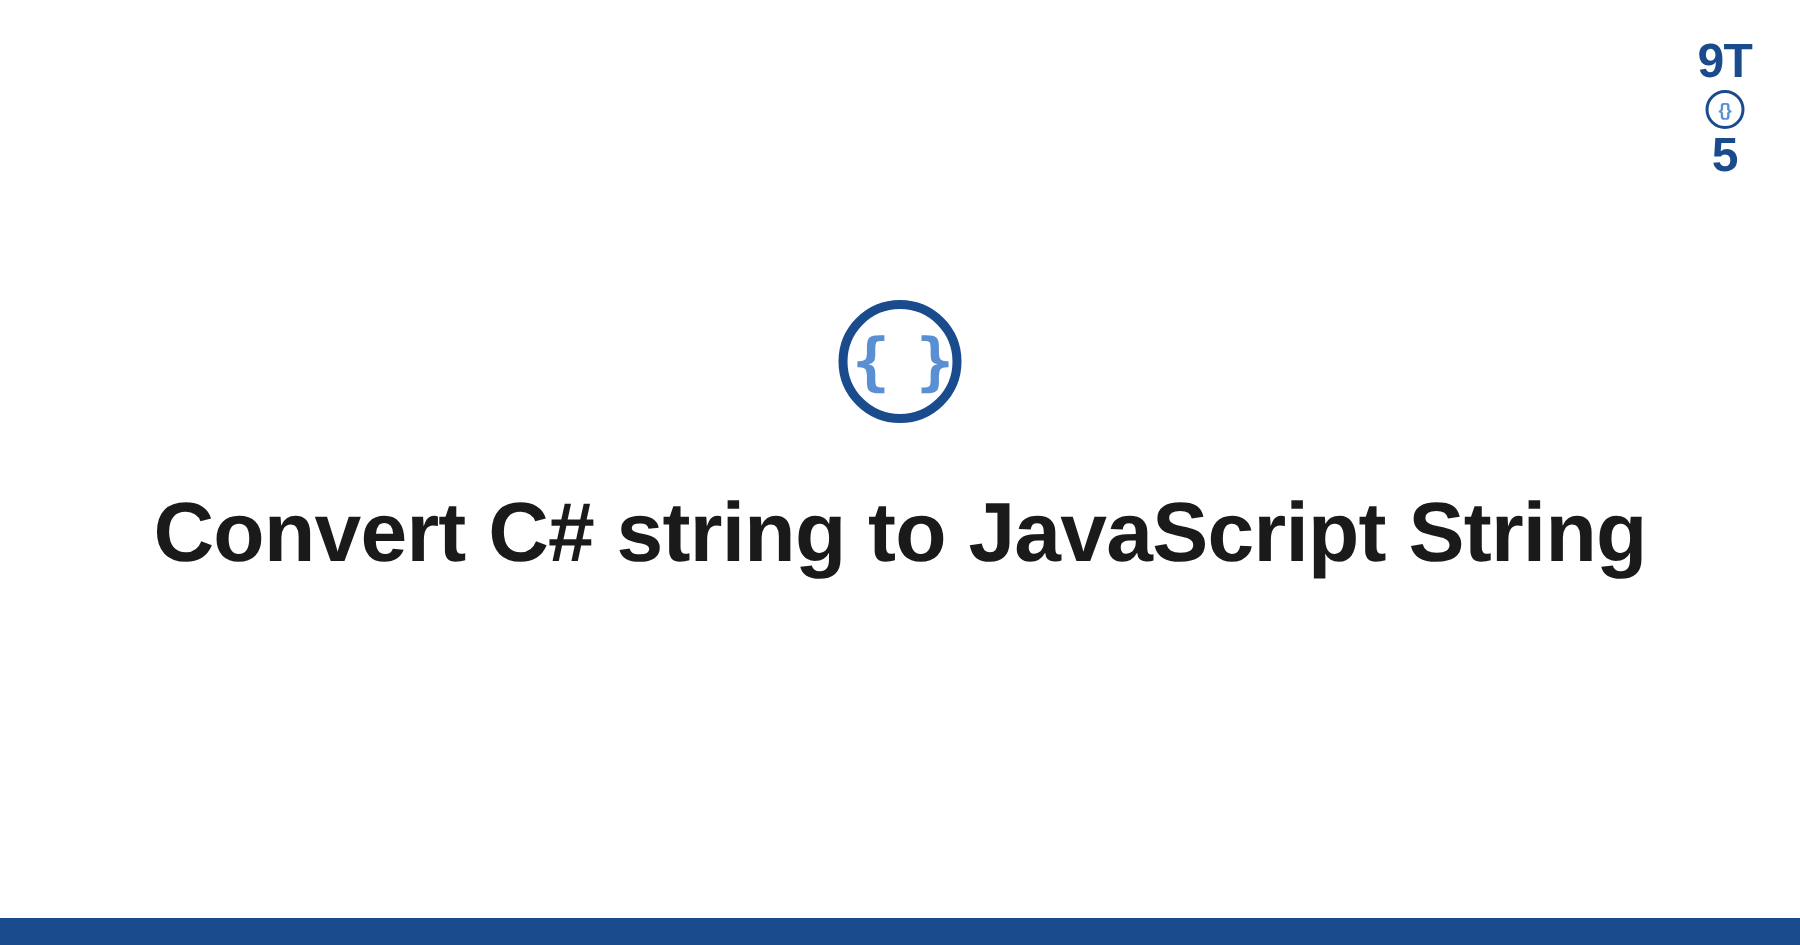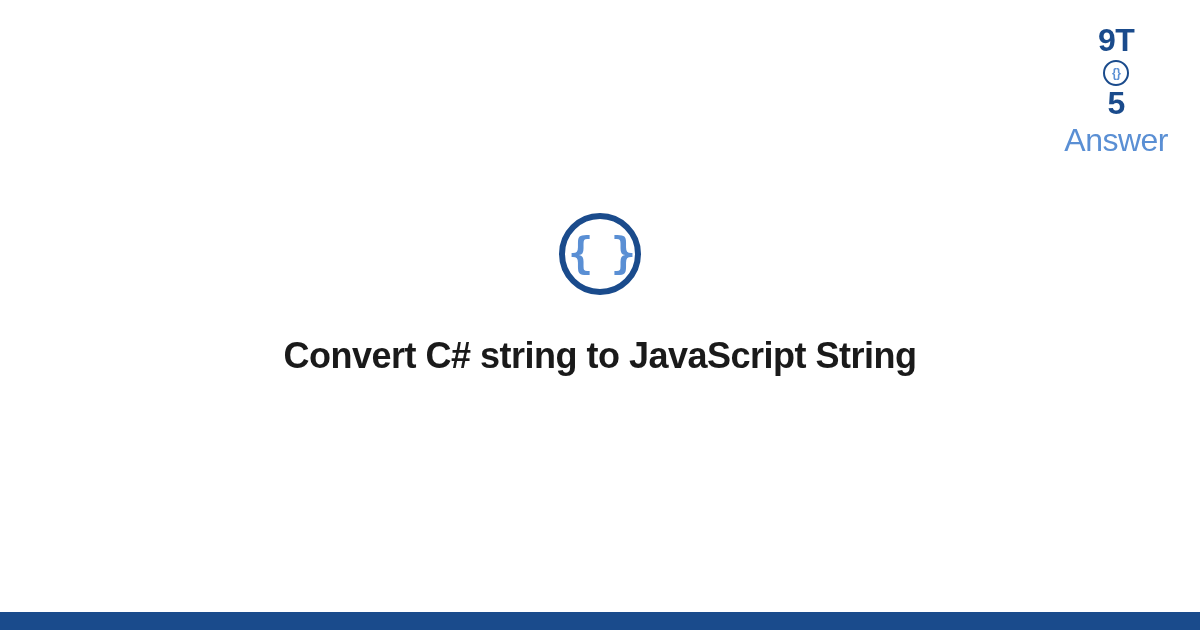--- a/index.html
+++ b/index.html
@@ -78,21 +78,21 @@
     }
     .icon-braces {
       font-size: 42px;
       font-weight: 700;
       color: #5a8fd4;
       letter-spacing: -4px;
       line-height: 1;
       font-family: Consolas, Monaco, monospace;
     }
     .title {
-      font-size: 36px;
+      font-size: 56px;
       font-weight: 700;
       color: #1a1a1a;
       text-align: center;
       line-height: 1.25;
       max-width: 1000px;
       letter-spacing: -0.5px;
     }
     .footer-bar {
       position: absolute;
       bottom: 0;
@@ -104,21 +104,20 @@
   </style>
 </head>
 <body>
 
 <div class="logo">
   <span class="logo-9t">9T</span>
   <span class="logo-o">
     <span class="logo-o-inner">{}</span>
   </span>
   <span class="logo-5">5</span>
-  <span class="logo-answer">Answer</span>
 </div>
 
 <div class="content">
   <div class="icon-circle">
     <span class="icon-braces">{ }</span>
   </div>
   <h1 class="title">Convert C# string to JavaScript String</h1>
 </div>
 
 <div class="footer-bar"></div>

